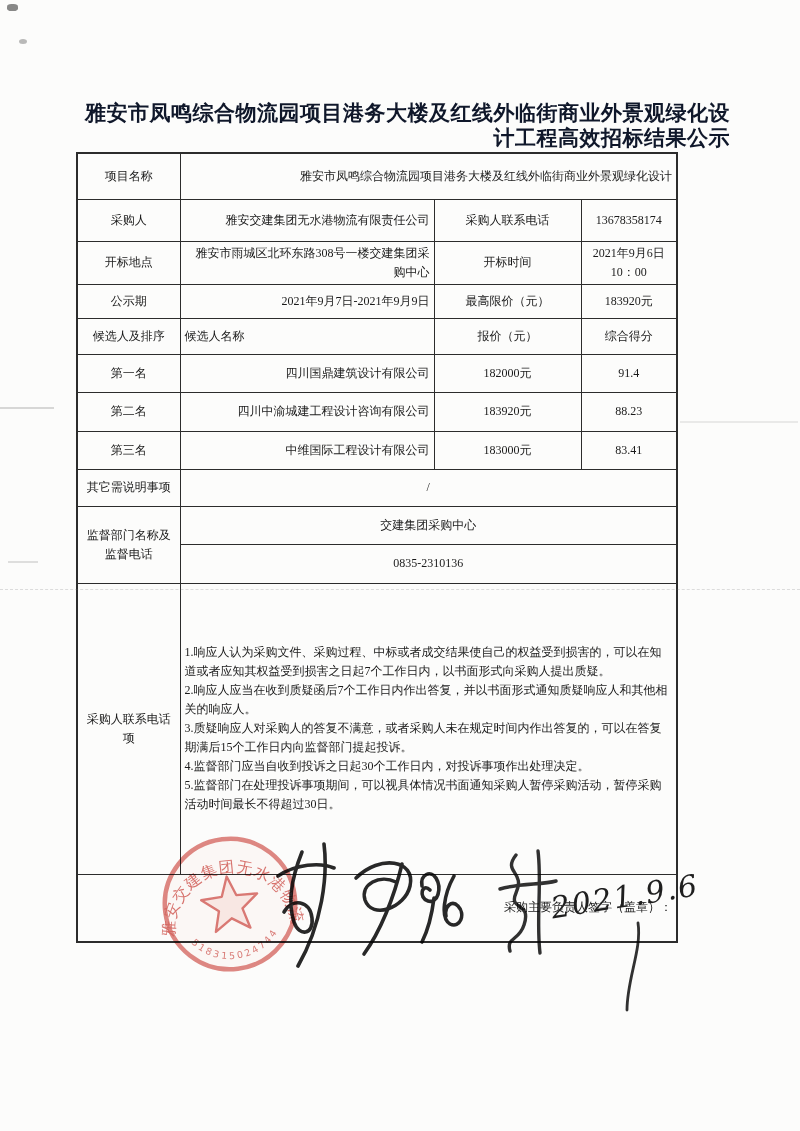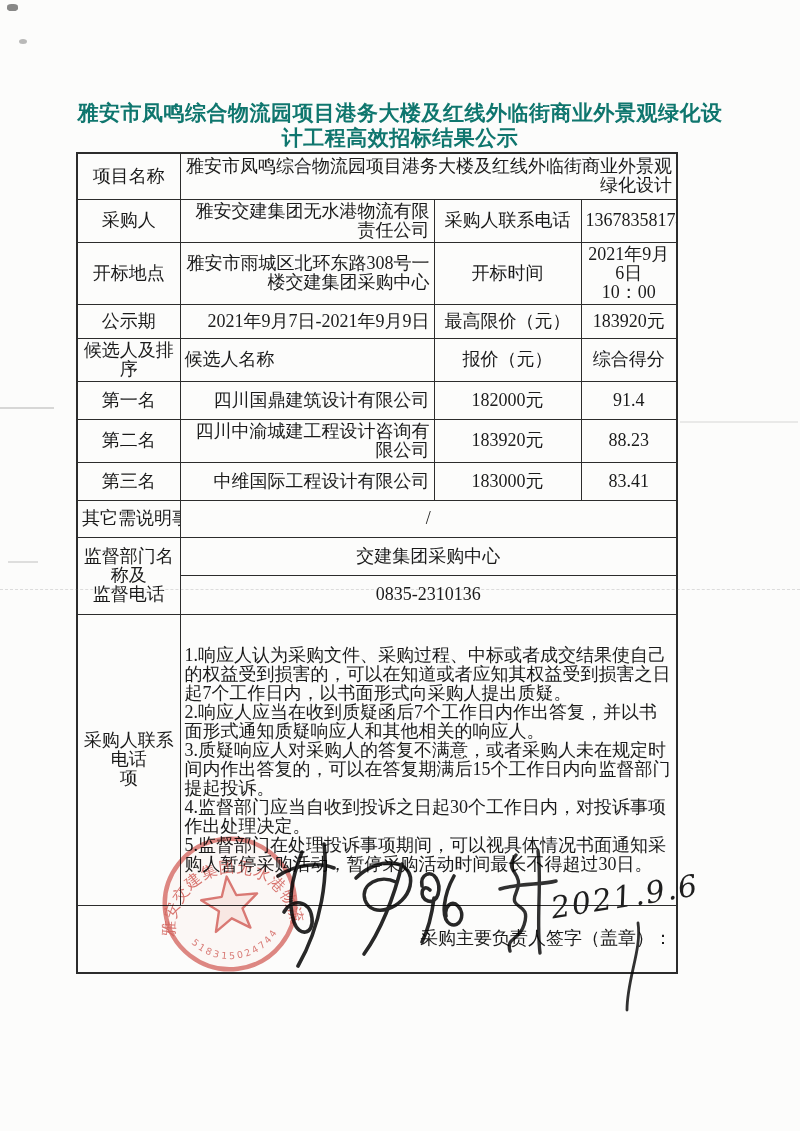--- a/index.html
+++ b/index.html
@@ -4,32 +4,32 @@
 <style>
   html,body{margin:0;padding:0;}
   body{
     width:800px;height:1131px;position:relative;overflow:hidden;
     background:#fcfcfb;
     font-family:"Liberation Serif","DejaVu Serif",serif;
     color:#1a1a1a;
   }
   .page-title{
     position:absolute;left:70px;top:100px;width:660px;
-    text-align:center;font-family:"Liberation Sans","DejaVu Sans",sans-serif;
+    text-align:right;font-family:"Liberation Sans","DejaVu Sans",sans-serif;
     font-weight:bold;font-size:21px;line-height:25px;letter-spacing:0.5px;
-    color:#0f766e;white-space:pre-line;
+    color:#0f172a;white-space:pre-line;
   }
   table.doc{
     position:absolute;left:76px;top:152px;width:600px;
     border-collapse:collapse;table-layout:fixed;
     border:2px solid #2c2c2c;
   }
   table.doc td{
     border:1.5px solid #2c2c2c;
-    font-size:18px;line-height:19px;
+    font-size:12px;line-height:19px;
     vertical-align:middle;
     padding:2px 4px;
     overflow:hidden;
   }
   td.ac{text-align:center;}
   td.al{text-align:right;padding:2px 10px 2px 5px;}
   td.name-head{text-align:left;padding-left:22px;}
   .preline{white-space:pre-line;}
   td.obj-label{text-align:center;white-space:pre-line;}
   td.obj-content{

